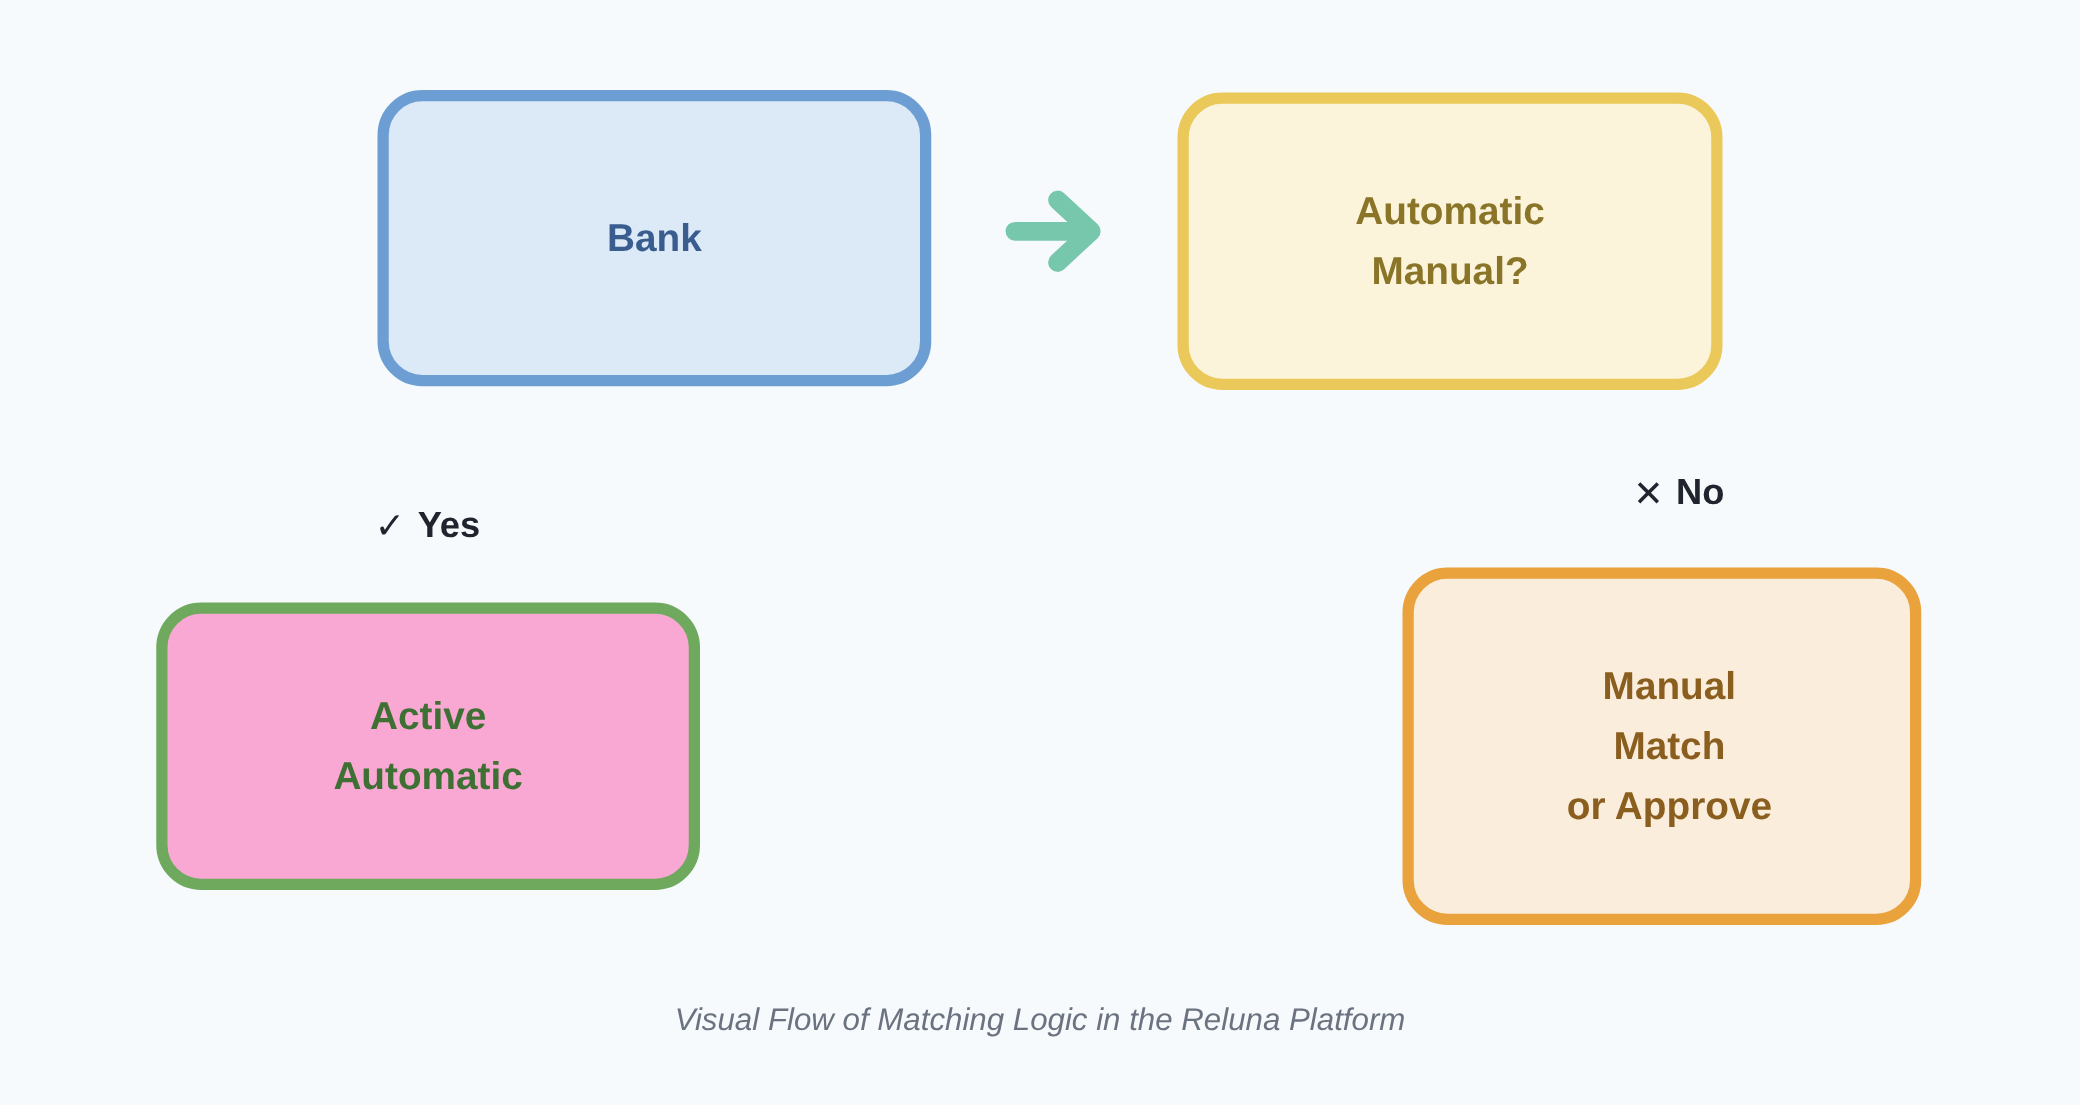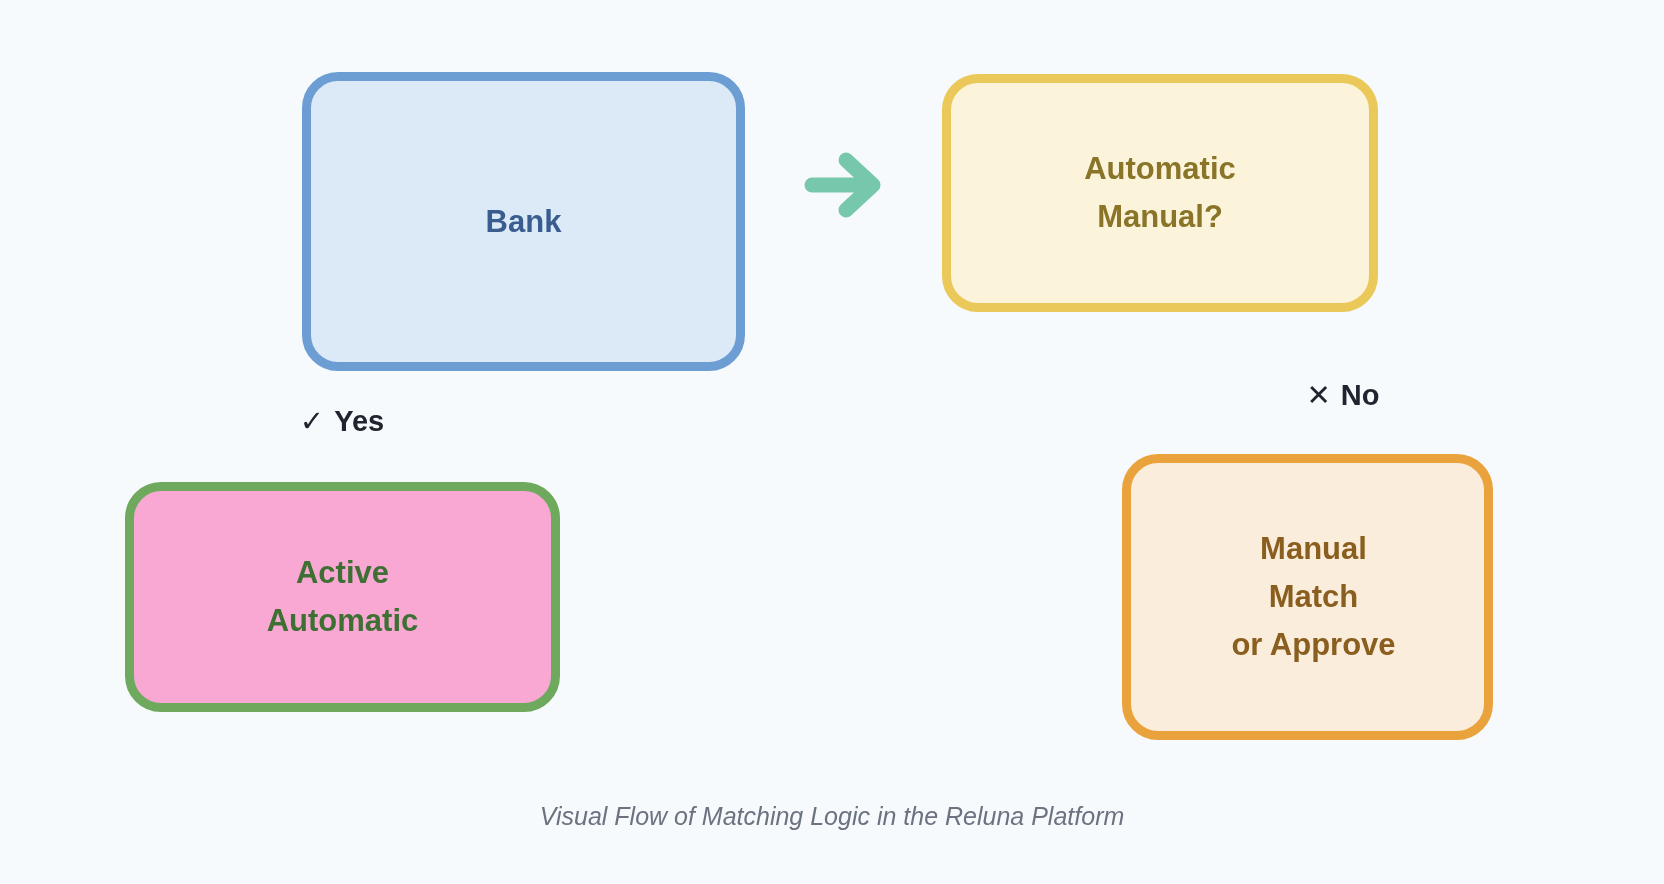--- a/index.html
+++ b/index.html
@@ -23,33 +23,33 @@
     display: flex;
     flex-direction: column;
     align-items: center;
     justify-content: center;
     text-align: center;
     font-weight: 700;
     font-size: 31px;
     line-height: 48px;
   }
   .node-blue {
-    left: 302px; top: 72px; width: 443px; height: 299px;
+    left: 302px; top: 72px; width: 443px; height: 237px;
     background: #dceaf8; border-color: #6c9ed4; color: #3a5d90;
   }
   .node-yellow {
     left: 942px; top: 74px; width: 436px; height: 238px;
     background: #fcf4da; border-color: #eac859; color: #8a7428; align-items: center;
   }
   .node-green {
     left: 125px; top: 482px; width: 435px; height: 230px;
     background: #f9a8d4; border-color: #6ea95e; color: #3e7034;
   }
   .node-orange {
-    left: 1122px; top: 454px; width: 371px; height: 286px;
+    left: 1122px; top: 454px; width: 415px; height: 286px;
     background: #fbeddb; border-color: #e9a23c; color: #8a5e1e; padding-left: 12px;
   }
   .flow-arrow {
     position: absolute;
     left: 798px; top: 148px;
     width: 92px; height: 74px;
   }
   .edge-label {
     position: absolute;
     transform: translate(-50%, -50%);

